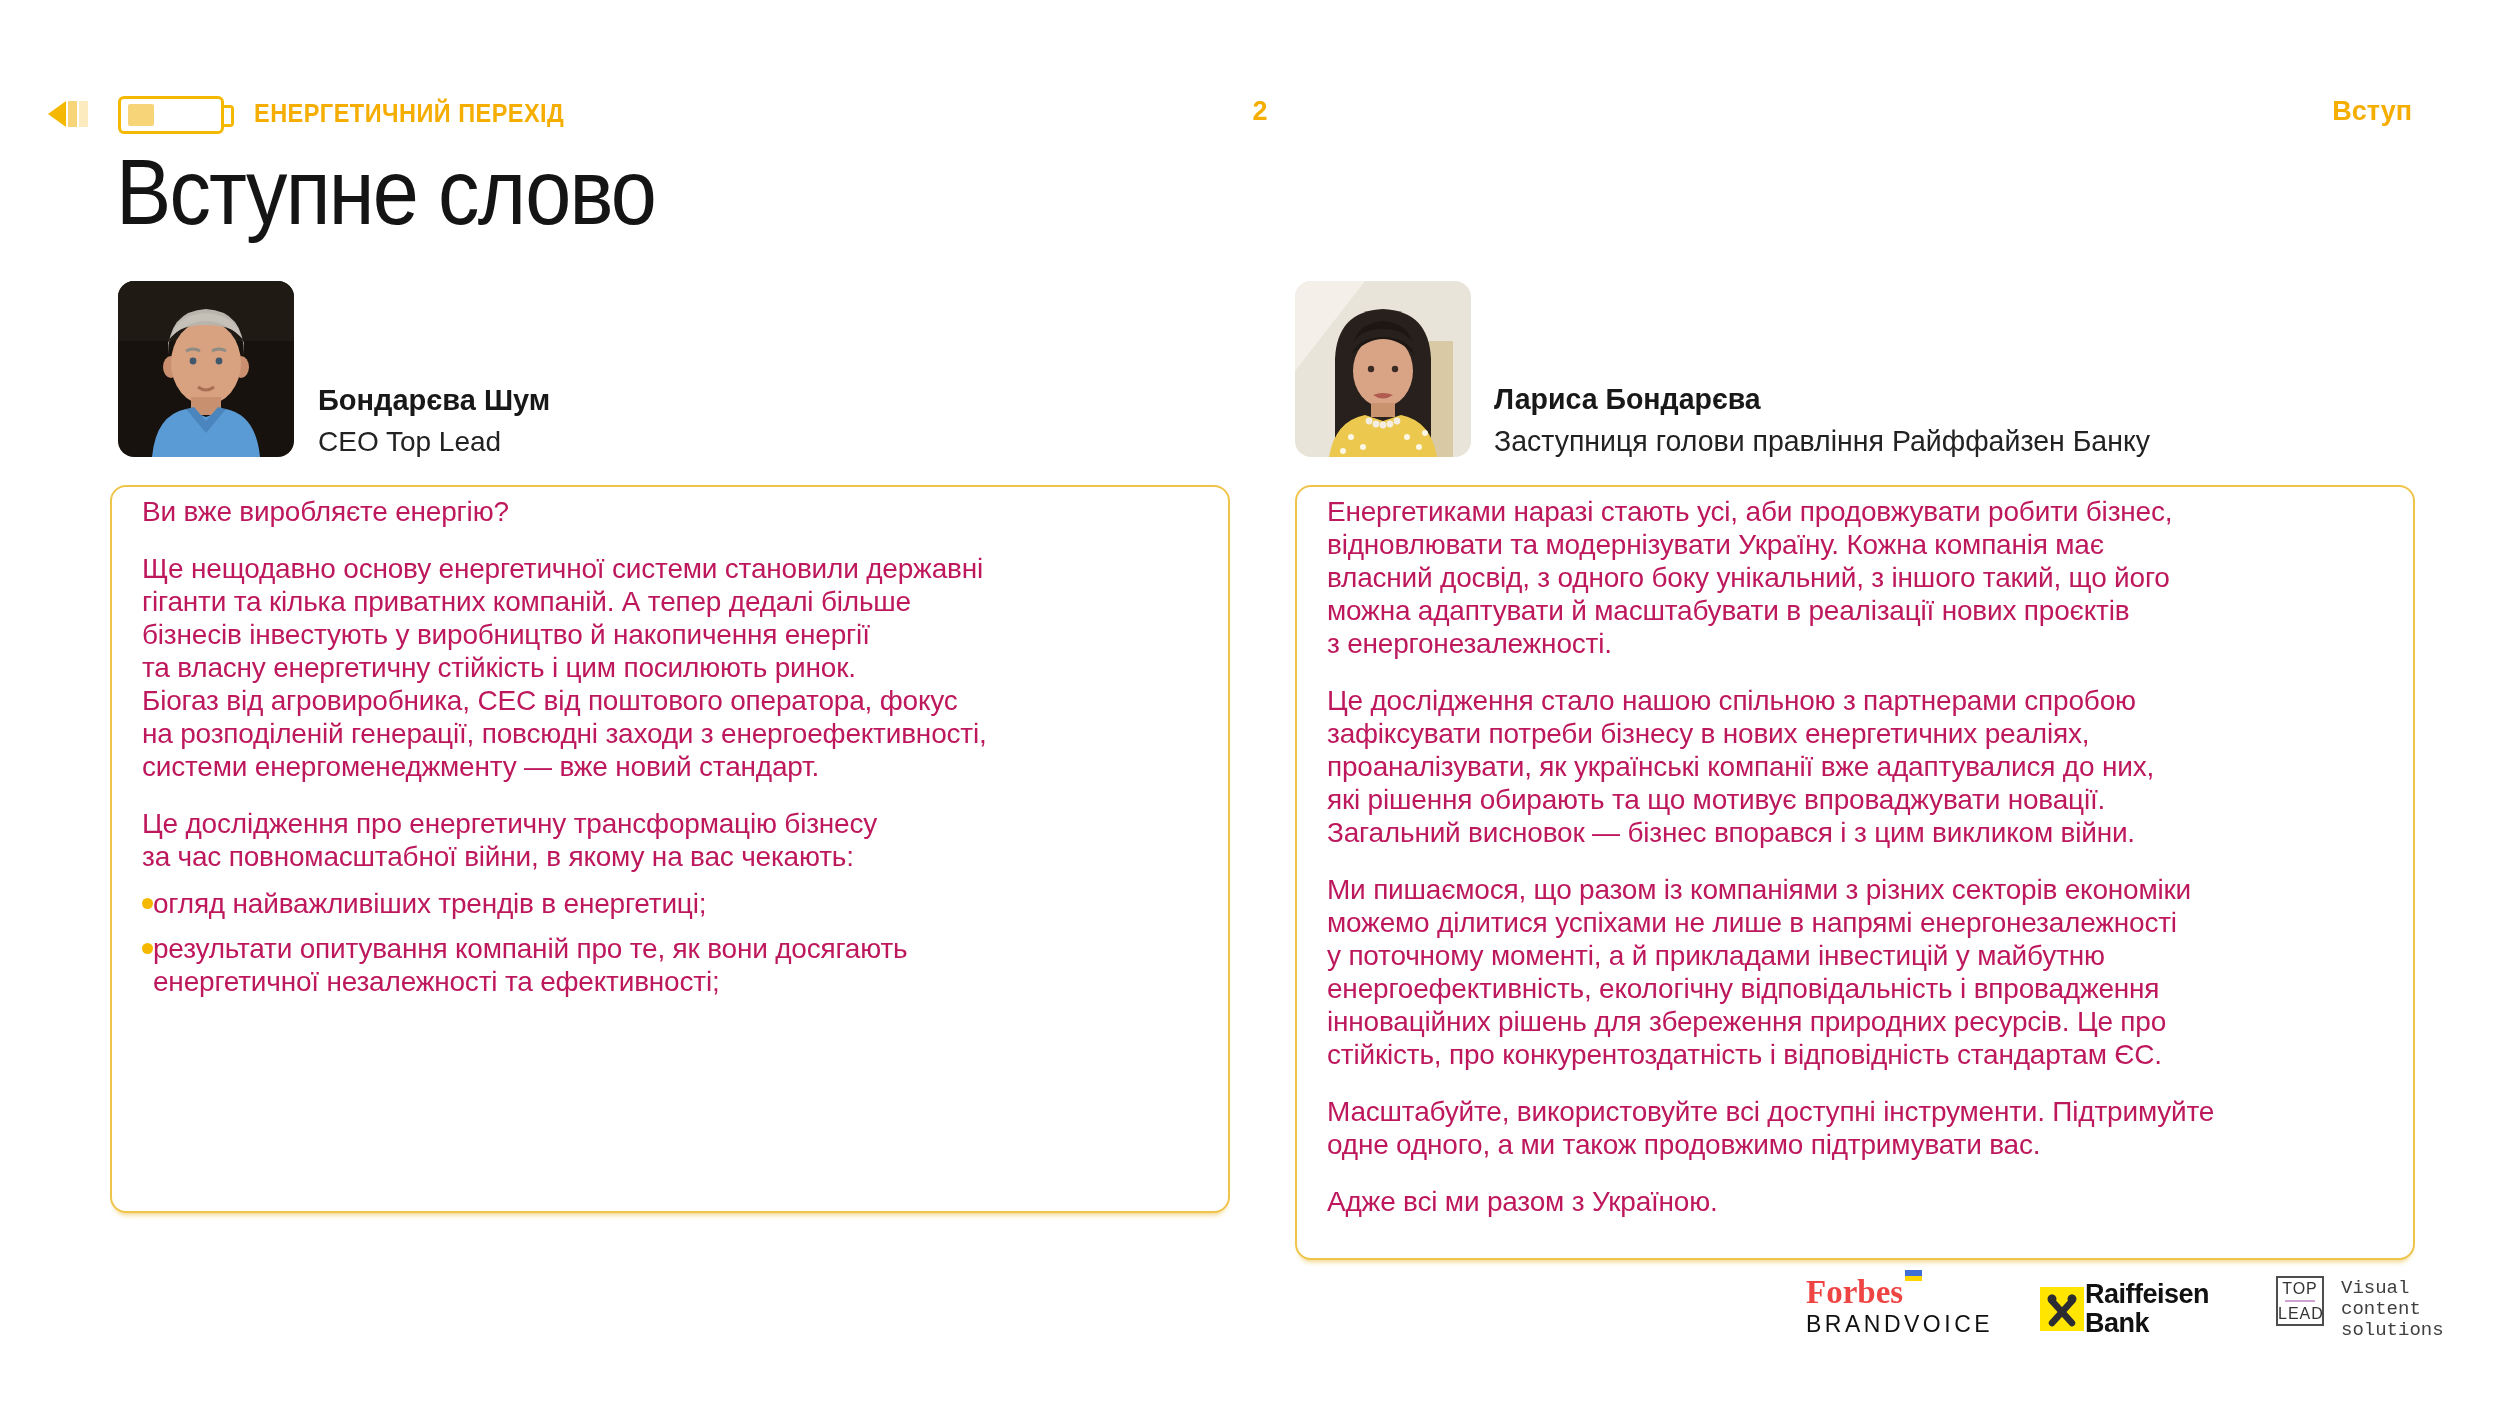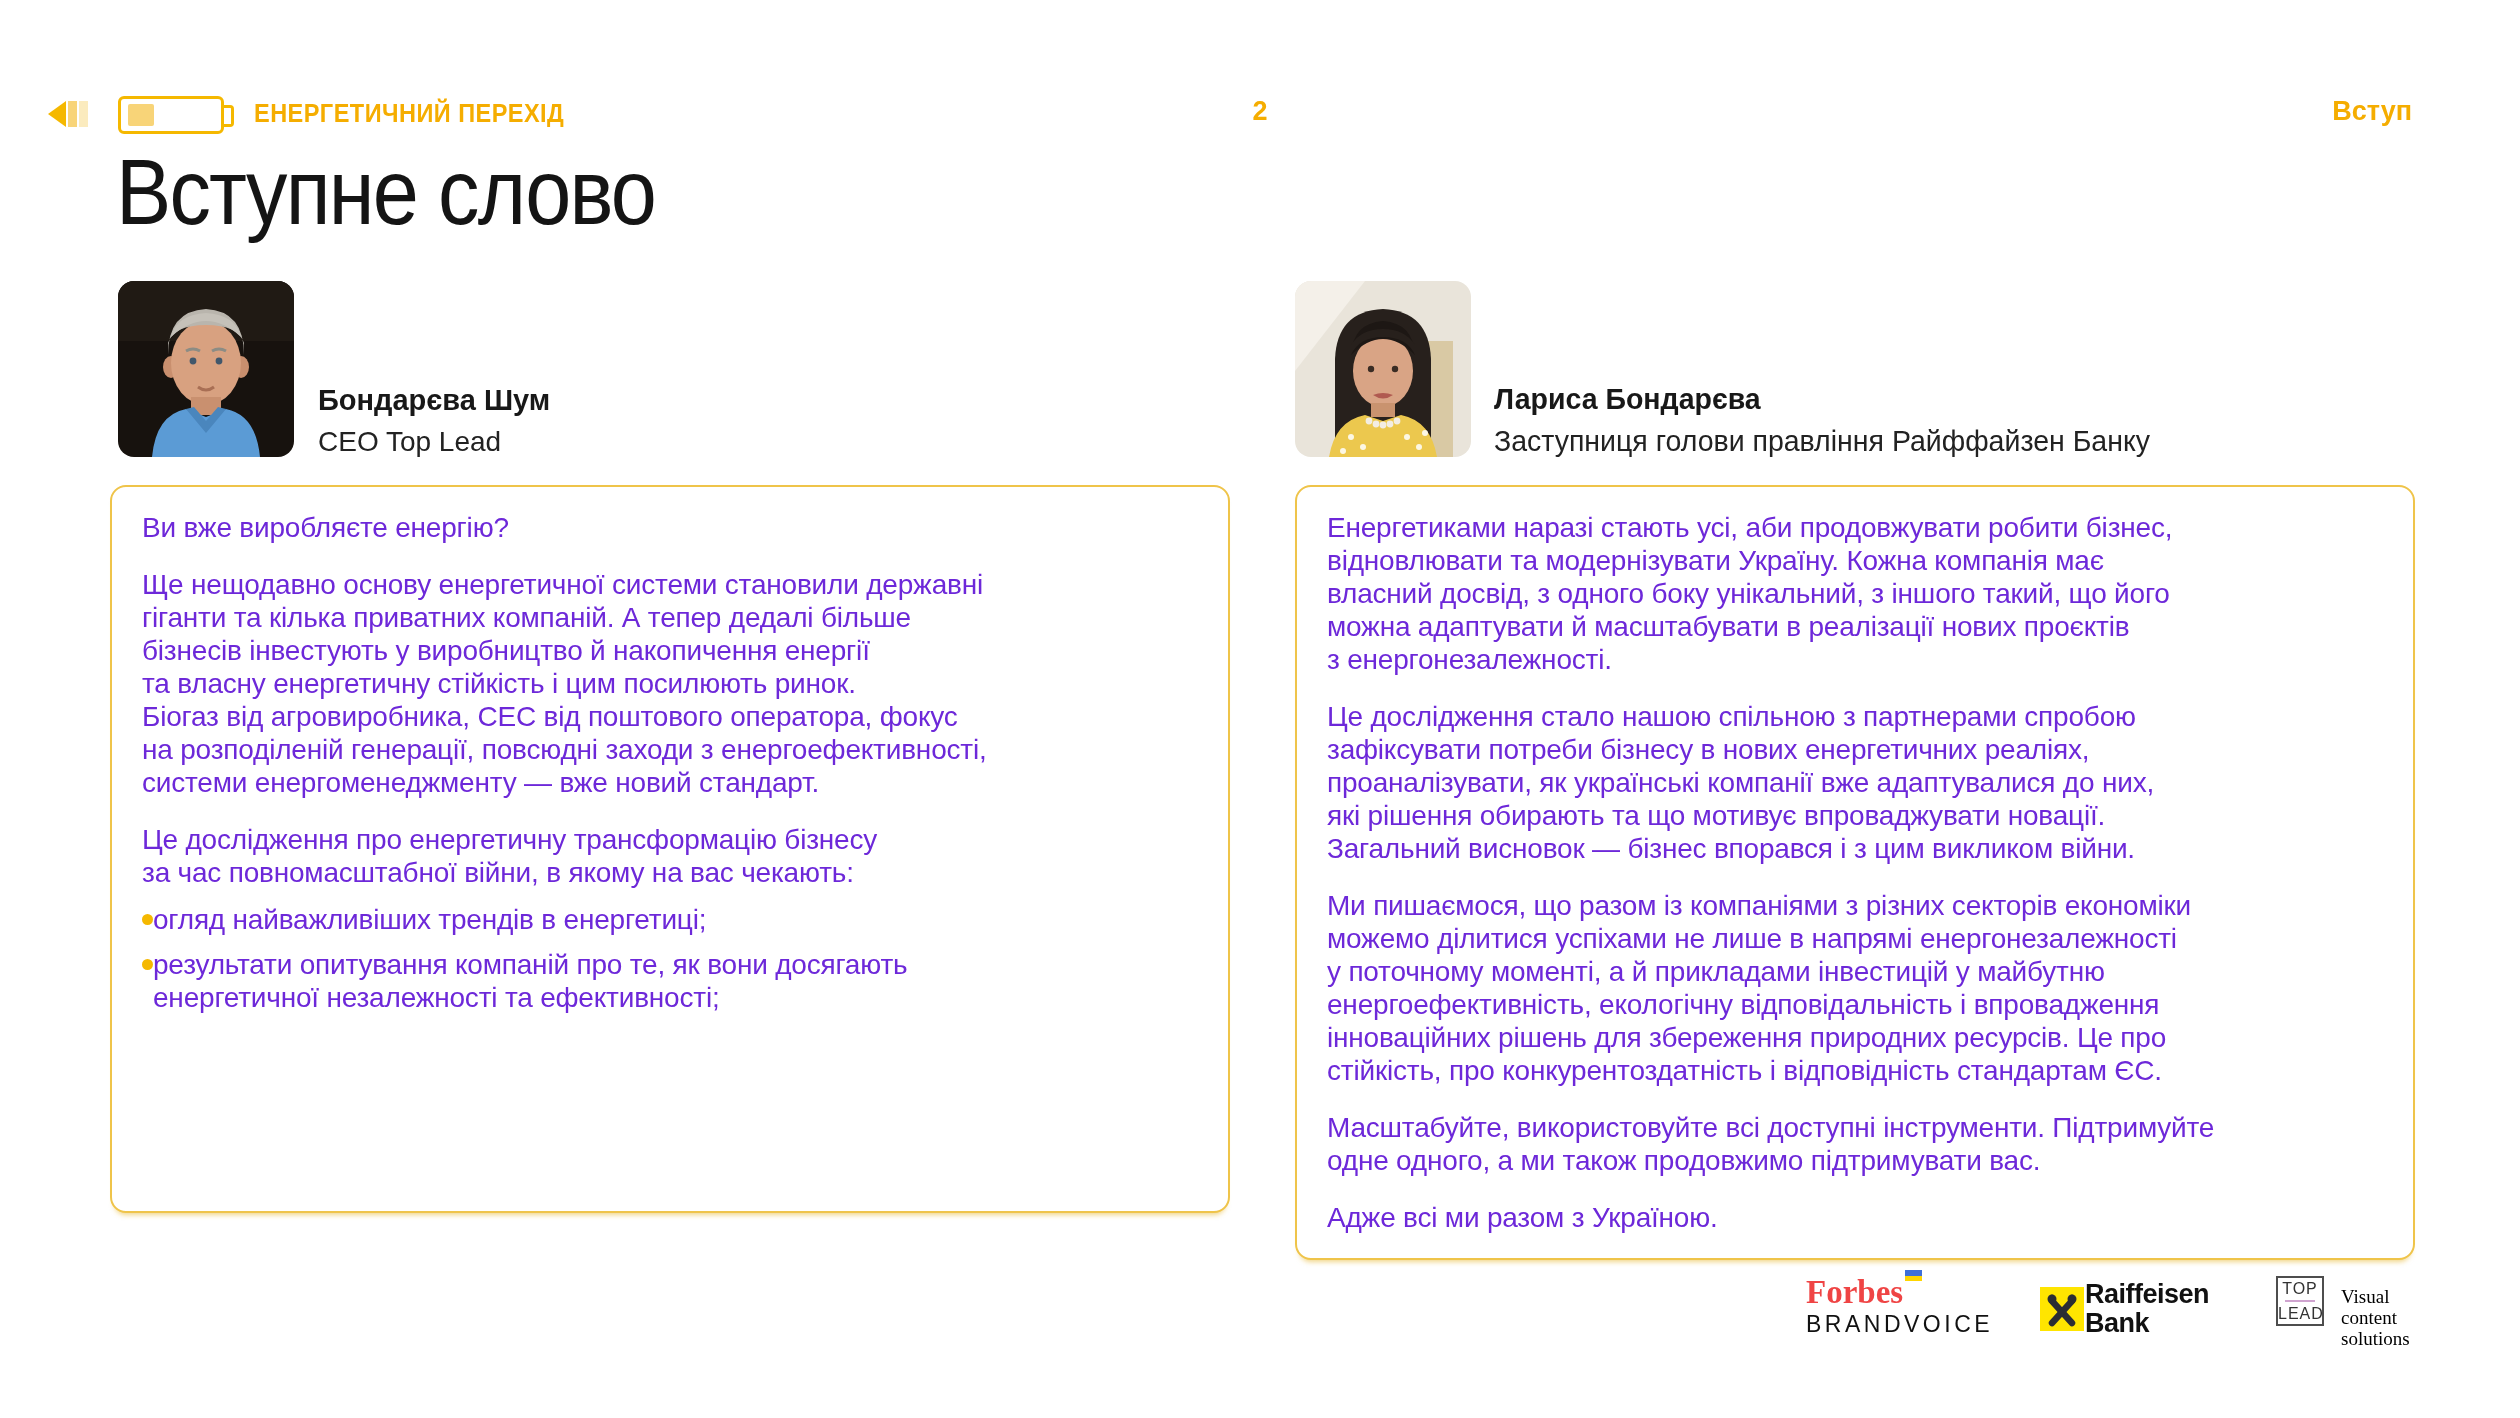--- a/index.html
+++ b/index.html
@@ -29,22 +29,22 @@
   .person-role{color:#222;white-space:nowrap;}
   .name-left{left:318px;top:384px;font-size:29px;}
   .role-left{left:318px;top:426px;font-size:28px;}
   .name-right{left:1494px;top:382px;font-size:30px;transform:scaleX(0.95);transform-origin:left top;}
   .role-right{left:1494px;top:424px;font-size:30px;transform:scaleX(0.95);transform-origin:left top;}
 
   
   .quote-box{
     border:2px solid #EFC44A;border-radius:16px;background:#fff;
     box-shadow:0 6px 5px -4px rgba(230,180,40,0.55);
-    padding:24px 30px;box-sizing:border-box;
-    font-size:28px;line-height:33px;letter-spacing:-0.2px;color:#6d28d9;
+    padding:8px 30px;box-sizing:border-box;
+    font-size:28px;line-height:33px;letter-spacing:-0.2px;color:#be185d;
   }
   .box-left{left:110px;top:485px;width:1120px;height:728px;}
   .box-right{left:1295px;top:485px;width:1120px;height:775px;}
   .para{margin:0 0 24px 0;white-space:pre-line;}
   .para.tight{margin-bottom:14px;}
   .para.last{margin-bottom:0;}
   .bullet-row{display:flex;margin:0 0 12px 0;}
   .bullet-row.lastb{margin-bottom:30px;}
   .bullet-dot{flex:none;width:11px;height:11px;border-radius:50%;background:#F5B800;margin-top:11px;}
   .bullet-text{white-space:pre-line;}
@@ -58,21 +58,21 @@
   .brandvoice{font-size:23px;letter-spacing:3.5px;color:#111;margin-top:4px;}
 
   .raiffeisen{left:2040px;top:1280px;display:flex;gap:1px;align-items:center;}
   .rb-square{flex:none;width:44px;height:44px;background:#FFE500;display:flex;align-items:center;justify-content:center;}
   .rb-text{font-size:27px;font-weight:bold;color:#111;line-height:29px;letter-spacing:-0.5px;white-space:pre-line;}
 
   .toplead{left:2276px;top:1276px;display:flex;gap:17px;align-items:flex-start;}
   .tl-box{flex:none;width:44px;height:46px;border:2px solid #4d4d4d;display:flex;flex-direction:column;justify-content:center;text-align:center;color:#333;}
   .tl-top,.tl-bottom{font-size:16px;letter-spacing:1px;line-height:17px;}
   .tl-divider{height:2px;background:#CFA3CF;margin:3px 7px;}
-  .tl-tagline{font-family:Liberation Serif, serif;font-size:19px;line-height:21px;color:#000000;white-space:pre-line;margin-top:10px;}
+  .tl-tagline{font-family:Liberation Mono, monospace;font-size:19px;line-height:21px;color:#404040;white-space:pre-line;margin-top:2px;}
 </style>
 </head>
 <body>
 
 <div class="page">
 
   <svg class="abs back-icon" viewBox="0 0 44 34">
     <polygon points="2,17 20,4 20,30" fill="#F5B800"></polygon>
     <rect x="22" y="4" width="9" height="26" fill="#F8D478"></rect>
     <rect x="33" y="4" width="9" height="26" fill="#FBEBBE"></rect>

